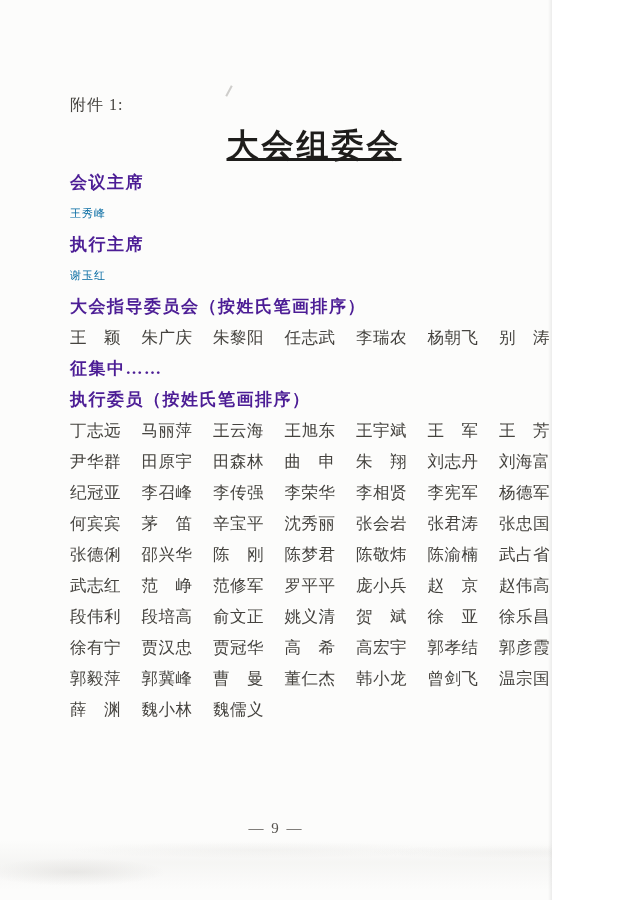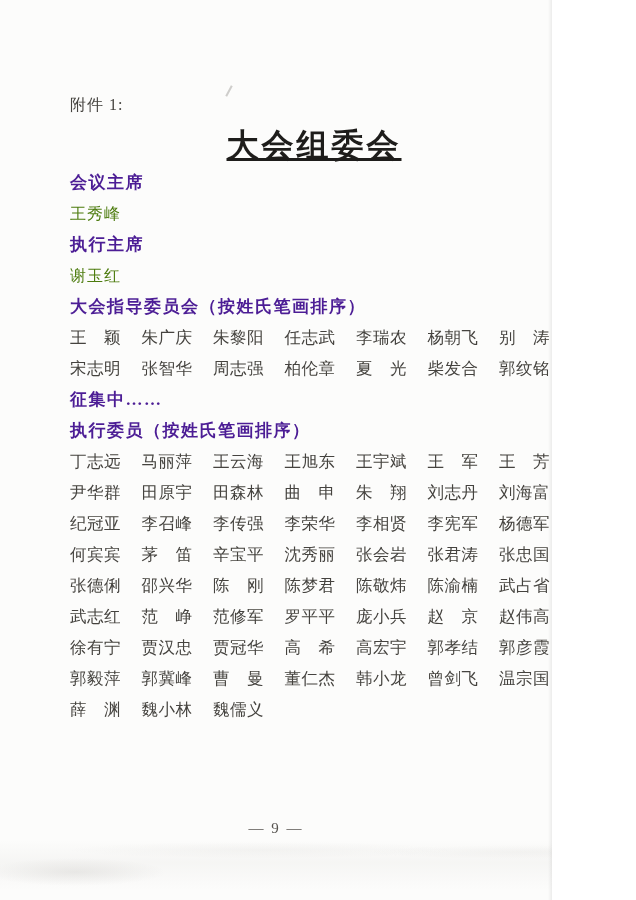--- a/index.html
+++ b/index.html
@@ -41,25 +41,25 @@
   .heading {
     font-weight: 700;
     font-size: 17px;
     line-height: 31px;
     height: 31px;
     letter-spacing: 1.5px;
     color: #4c1d95;
     white-space: pre;
   }
   .body-line {
-    font-size: 16px;
+    font-size: 11px;
     line-height: 31px;
     height: 31px;
     letter-spacing: 1px;
-    color: #4d7c0f;
+    color: #0369a1;
     white-space: pre;
   }
   .name-grid { width: 100%; }
   .name-row {
     display: flex;
     height: 31px;
     line-height: 31px;
   }
   .name-cell {
     width: 71.5px;
@@ -126,29 +126,20 @@
     <div class="name-grid">
         <div class="name-row">
           <span class="name-cell">王　颖</span>
           <span class="name-cell">朱广庆</span>
           <span class="name-cell">朱黎阳</span>
           <span class="name-cell">任志武</span>
           <span class="name-cell">李瑞农</span>
           <span class="name-cell">杨朝飞</span>
           <span class="name-cell">别　涛</span>
         </div>
-        <div class="name-row">
-          <span class="name-cell">宋志明</span>
-          <span class="name-cell">张智华</span>
-          <span class="name-cell">周志强</span>
-          <span class="name-cell">柏伦章</span>
-          <span class="name-cell">夏　光</span>
-          <span class="name-cell">柴发合</span>
-          <span class="name-cell">郭纹铭</span>
-        </div>
       </div>
 
     <div class="heading">征集中……</div>
 
     <div class="heading">执行委员（按姓氏笔画排序）</div>
 
     <div class="name-grid">
         <div class="name-row">
           <span class="name-cell">丁志远</span>
           <span class="name-cell">马丽萍</span>
@@ -197,20 +188,29 @@
         <div class="name-row">
           <span class="name-cell">武志红</span>
           <span class="name-cell">范　峥</span>
           <span class="name-cell">范修军</span>
           <span class="name-cell">罗平平</span>
           <span class="name-cell">庞小兵</span>
           <span class="name-cell">赵　京</span>
           <span class="name-cell">赵伟高</span>
         </div>
         <div class="name-row">
+          <span class="name-cell">段伟利</span>
+          <span class="name-cell">段培高</span>
+          <span class="name-cell">俞文正</span>
+          <span class="name-cell">姚义清</span>
+          <span class="name-cell">贺　斌</span>
+          <span class="name-cell">徐　亚</span>
+          <span class="name-cell">徐乐昌</span>
+        </div>
+        <div class="name-row">
           <span class="name-cell">徐有宁</span>
           <span class="name-cell">贾汉忠</span>
           <span class="name-cell">贾冠华</span>
           <span class="name-cell">高　希</span>
           <span class="name-cell">高宏宇</span>
           <span class="name-cell">郭孝结</span>
           <span class="name-cell">郭彦霞</span>
         </div>
         <div class="name-row">
           <span class="name-cell">郭毅萍</span>

